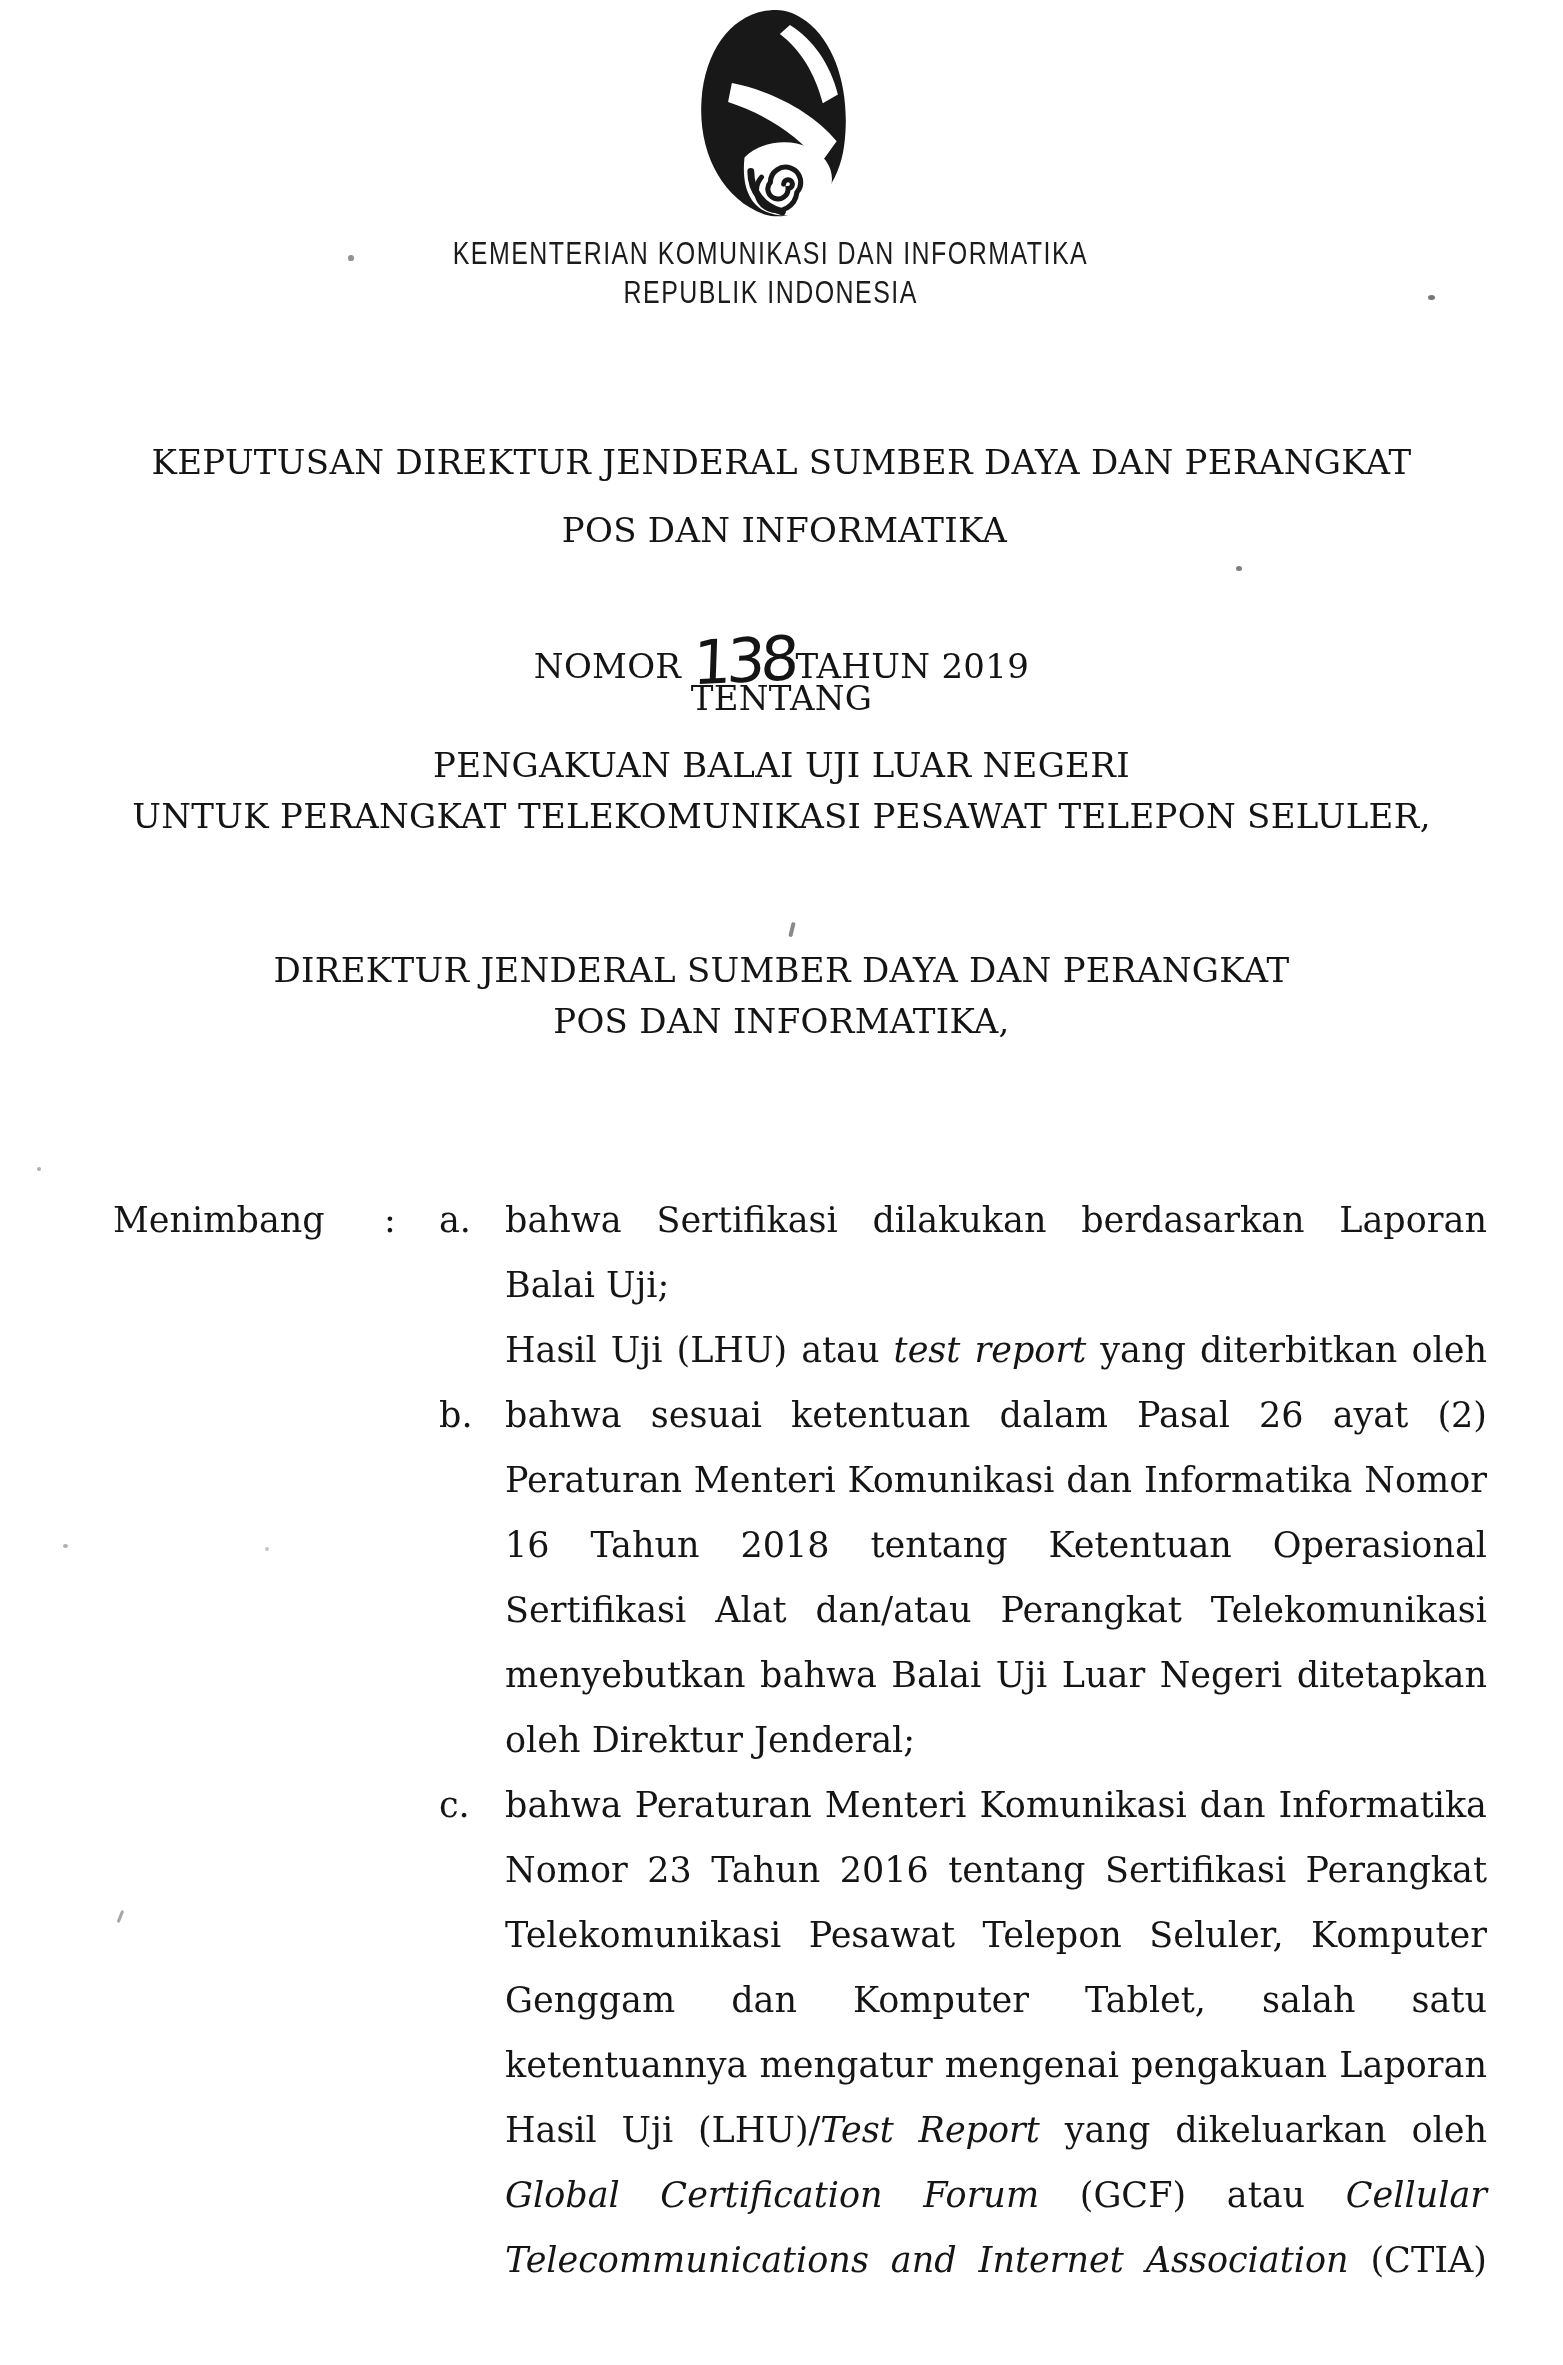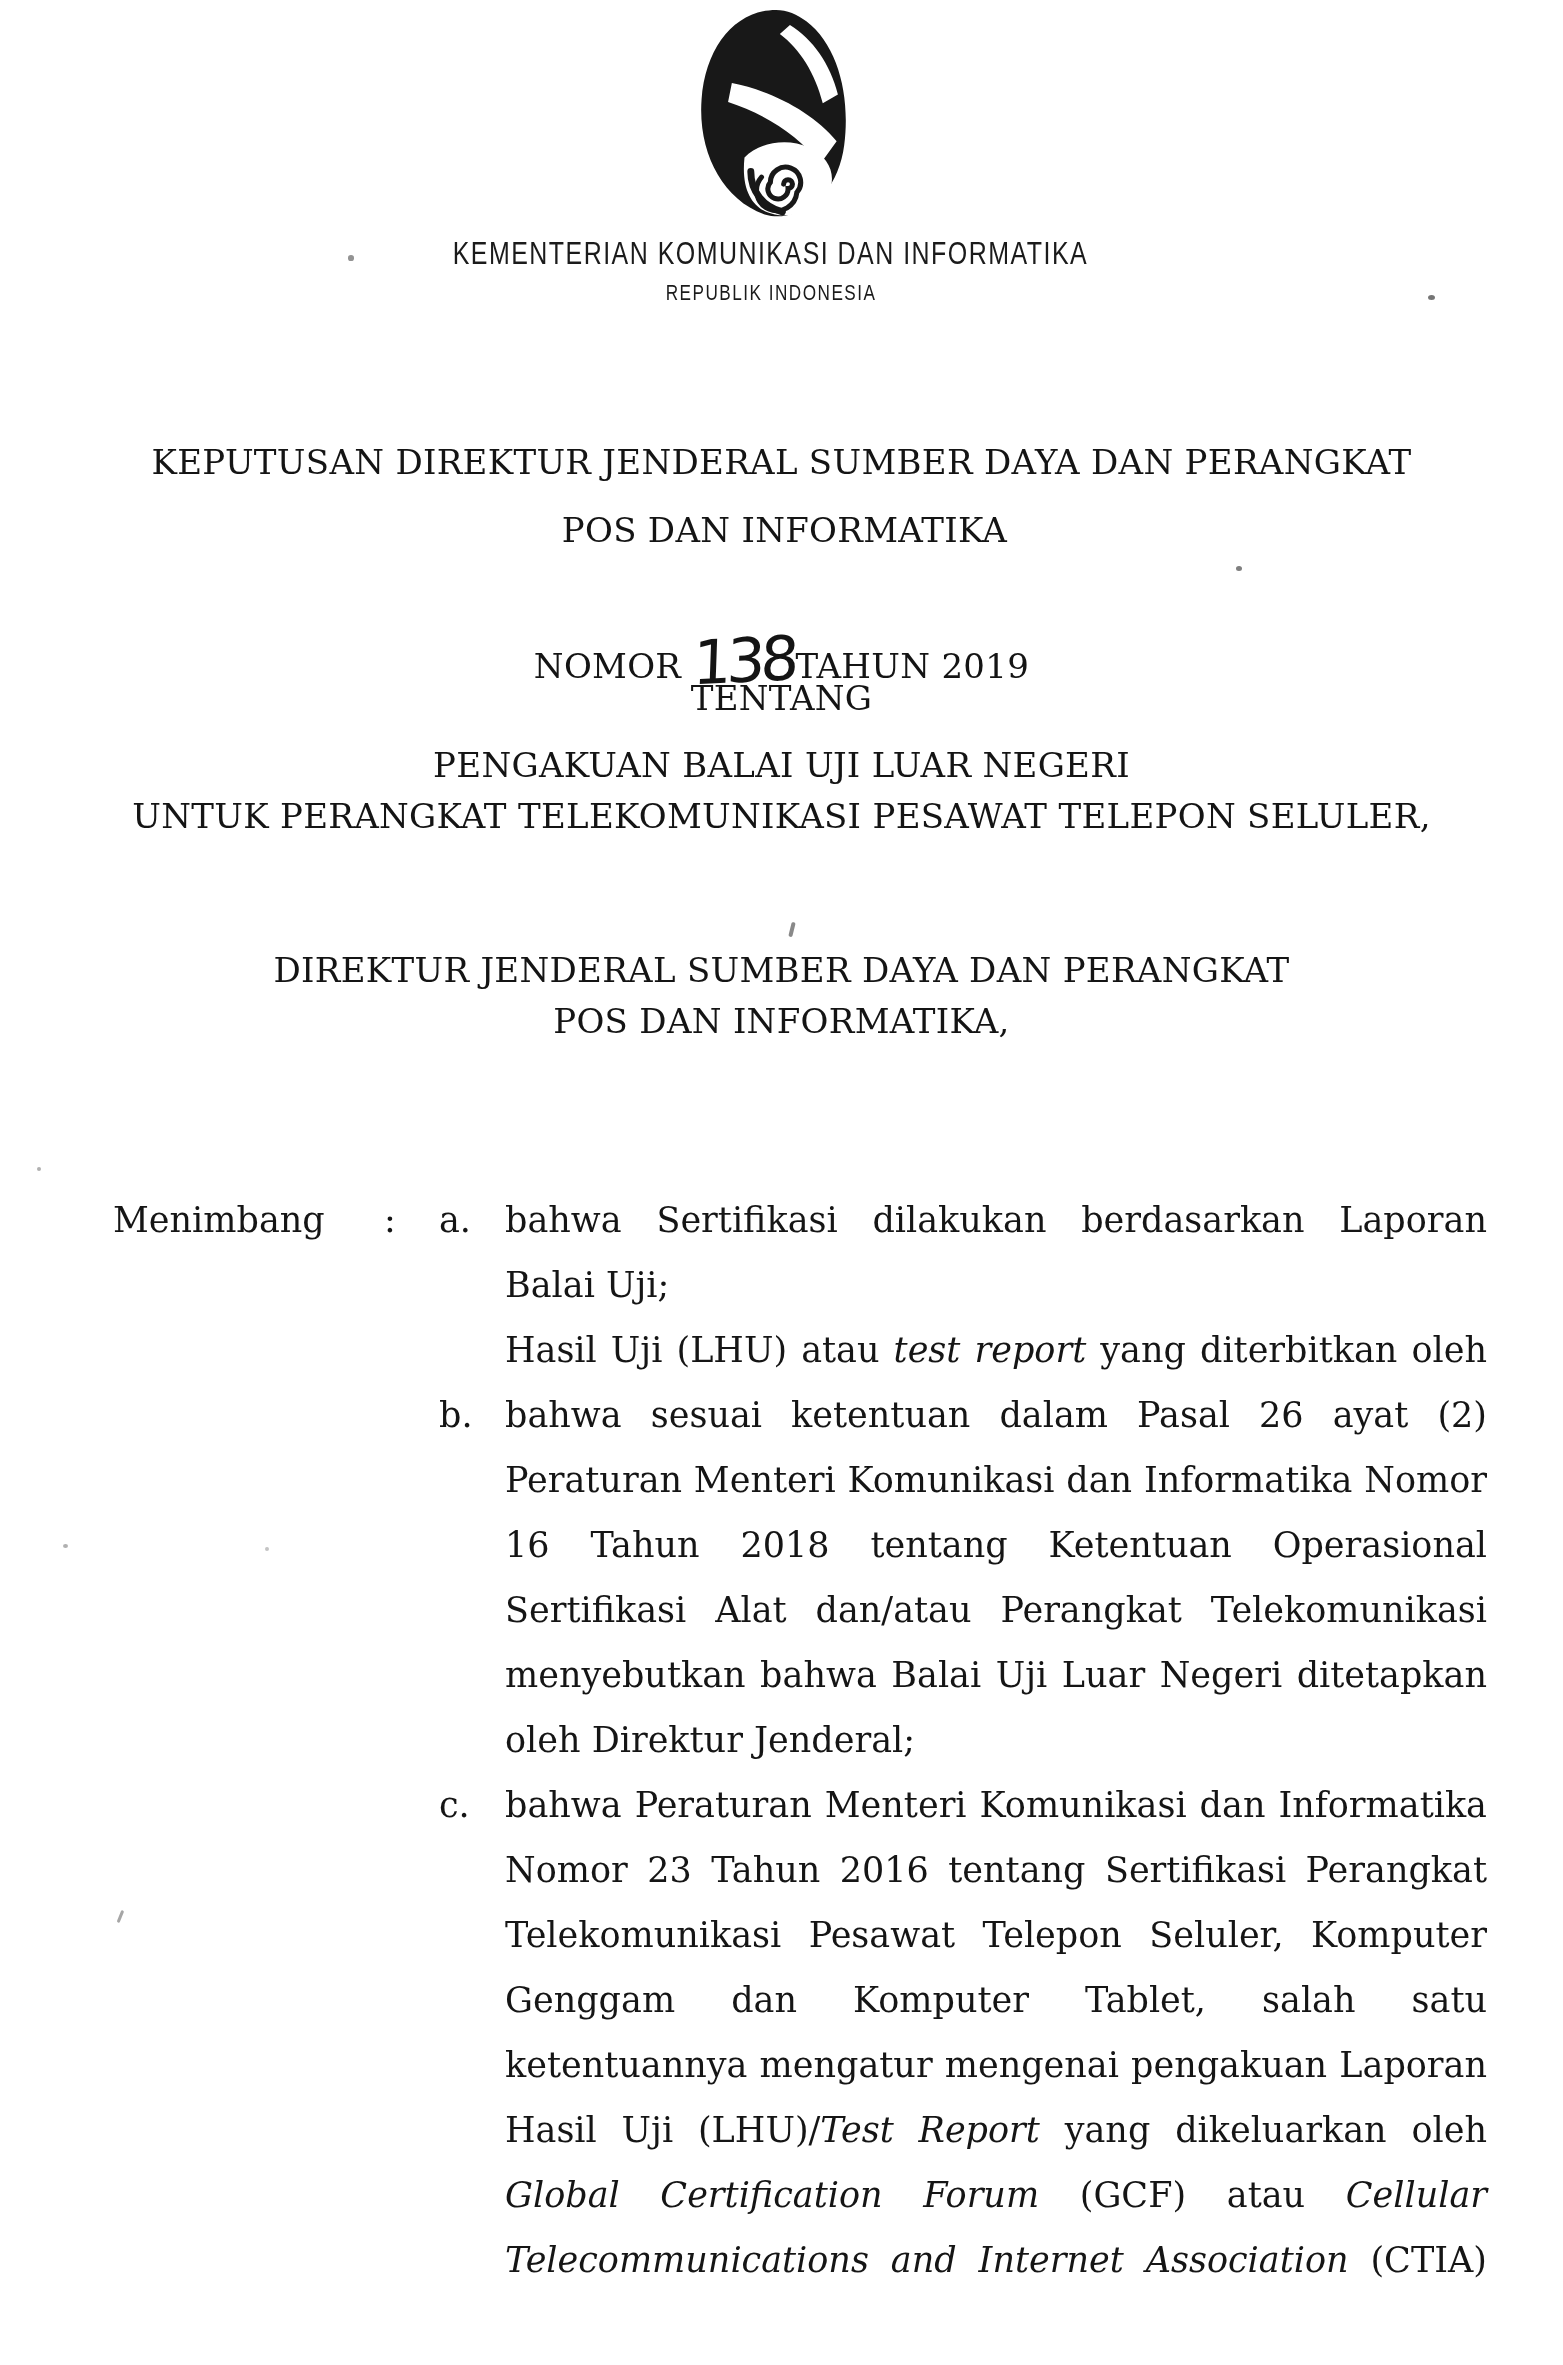--- a/index.html
+++ b/index.html
@@ -13,21 +13,21 @@
   }
   
   .logo{position:absolute;left:670px;top:6.3px;width:202px;height:218px;}
   .ministry{
     position:absolute;left:0;right:21.4px;text-align:center;
     font-family:"Liberation Sans",sans-serif;
     color:#1b1b1b;white-space:nowrap;
   }
   .ministry .squeeze{display:inline-block;transform:scaleX(.78);transform-origin:center;letter-spacing:1.9px;}
   .ministry-1{top:235px;font-size:32px;}
-  .ministry-2{top:280px;font-size:22px;text-decoration:underline;}
+  .ministry-2{top:274px;font-size:32px;text-decoration:underline;}
   
   .t{
     position:absolute;left:0;right:0;text-align:center;
     font-size:34px;line-height:1;white-space:nowrap;
     letter-spacing:0.3px;color:#141414;
   }
   .t-line1{top:445px;}
   .t-line2{top:513px;padding-left:6px;}
   .t-nomor{top:626px;}
   .t-tentang{top:681px;}

